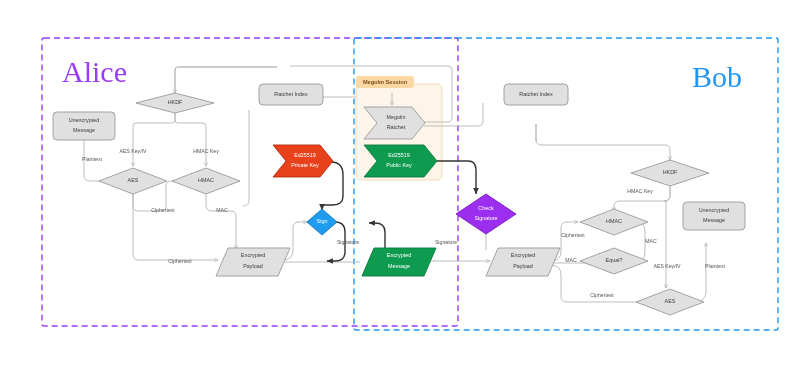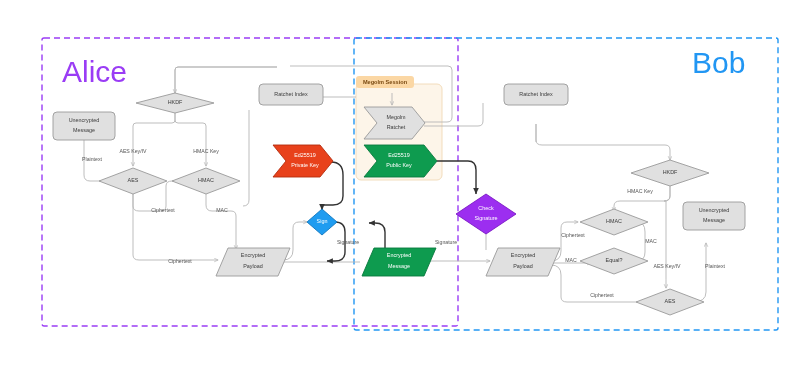--- a/index.html
+++ b/index.html
@@ -7,24 +7,24 @@
     width:800px;height:372px;
     background:#ffffff;
     font-family:"Liberation Sans", sans-serif;
     overflow:hidden;
   }
   #stage{position:relative;width:800px;height:372px;}
   svg#diagram{position:absolute;left:0;top:0;width:800px;height:372px;}
 
   .zone-label{
     position:absolute;font-weight:400;letter-spacing:0px;
-    font-family:Liberation Sans, sans-serif;
+    font-family:Liberation Serif, serif;
   }
   #alice-label{left:62px;top:55px;font-size:30px;color:#9a3cf5;}
-  #bob-label{left:692px;top:46px;font-size:30px;color:#2196f3;}
+  #bob-label{left:692px;top:60px;font-size:30px;color:#2196f3;}
 
   .node-text{
     font-size:5.4px;fill:#3b3b3b;text-anchor:middle;
     font-family:"Liberation Sans", sans-serif;
     dominant-baseline:middle;
   }
   .node-text.light{fill:#ffffff;}
   .edge-label{
     font-size:5.2px;fill:#555555;text-anchor:middle;
     font-family:"Liberation Sans", sans-serif;

